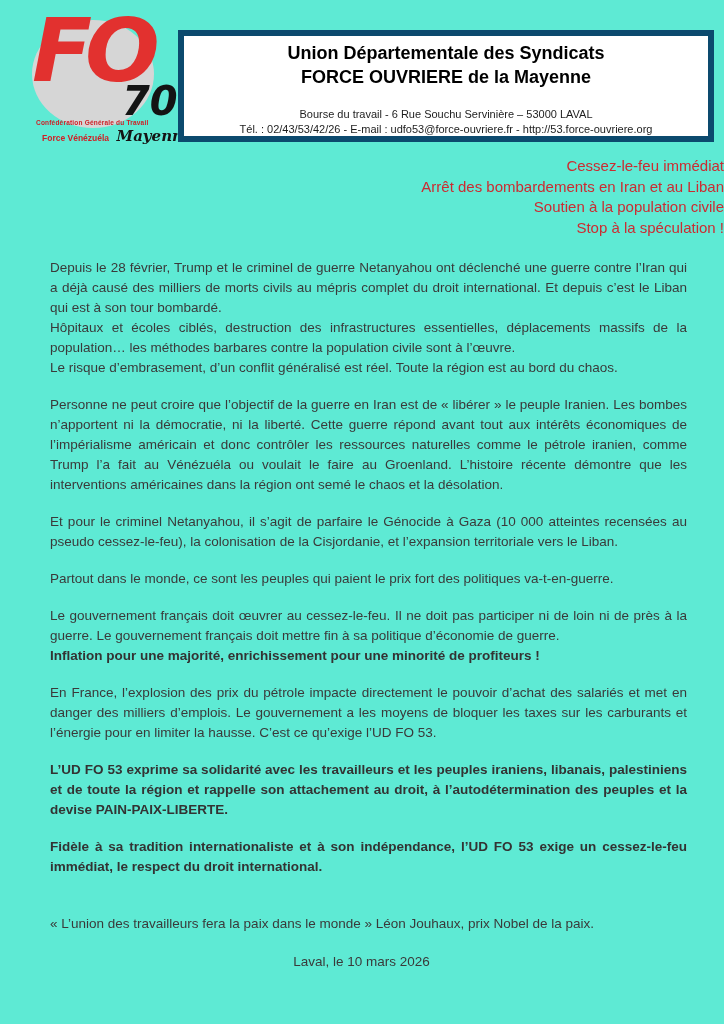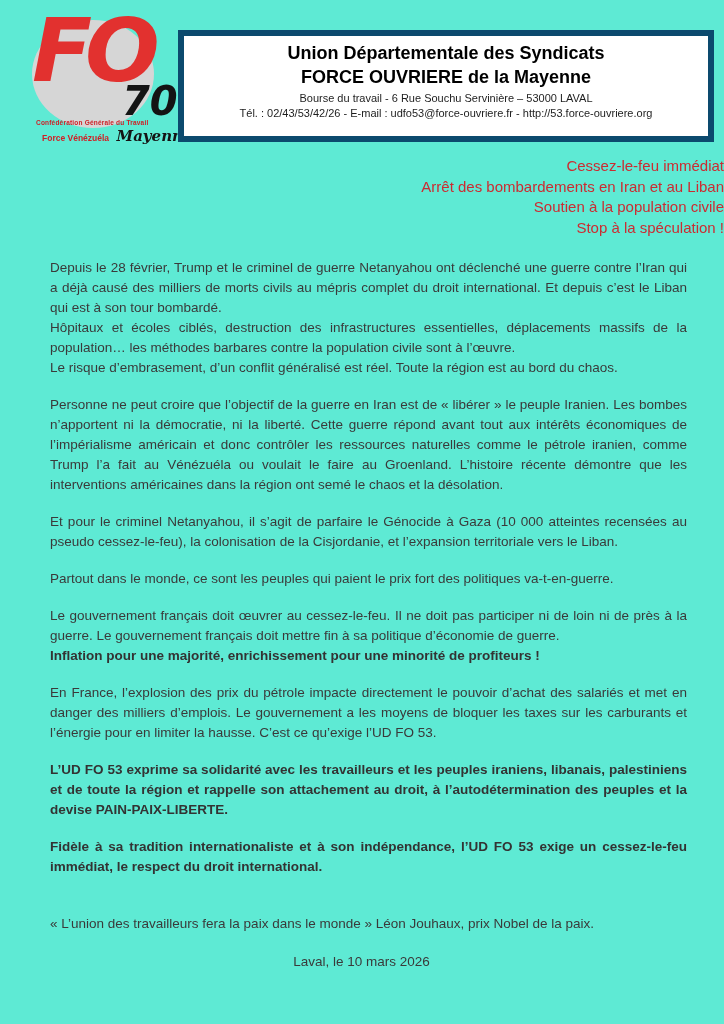--- a/index.html
+++ b/index.html
@@ -19,21 +19,21 @@
   .logo-line2{position:absolute;left:12px;top:115px;white-space:nowrap;}
   .logo-line2 .fo-small{font-size:8.5px;font-weight:bold;color:#cf2026;}
   .logo-line2 .script{font-family:"DejaVu Serif",serif;font-style:italic;font-weight:bold;
                       font-size:15px;color:#141414;margin-left:3px;margin-top:48px;}
 
   
   .header-box{position:absolute;left:178px;top:30px;width:524px;height:95px;
               border:6px solid #0c4a6e;background:#ffffff;text-align:center;padding-top:5px;box-sizing:content-box;}
   .hb-title{font-size:18px;font-weight:bold;color:#000000;line-height:24px;}
   .hb-sub{font-size:11px;color:#1d1d1d;line-height:15px;}
-  .hb-sub.first{margin-top:2px;}
+  .hb-sub.first{margin-top:18px;}
 
   
   .headline{position:absolute;left:0;top:156px;width:724px;text-align:right;
             color:#cc2b31;font-weight:normal;font-size:15px;line-height:20.5px;}
 
   
   .body-text{position:absolute;left:50px;top:258px;width:637px;
              font-size:13.5px;line-height:20px;text-align:justify;color:#3a3a3a;}
   .body-text p{margin:0 0 17px 0;}
   .body-text .bold{font-weight:bold;color:#333333;}

